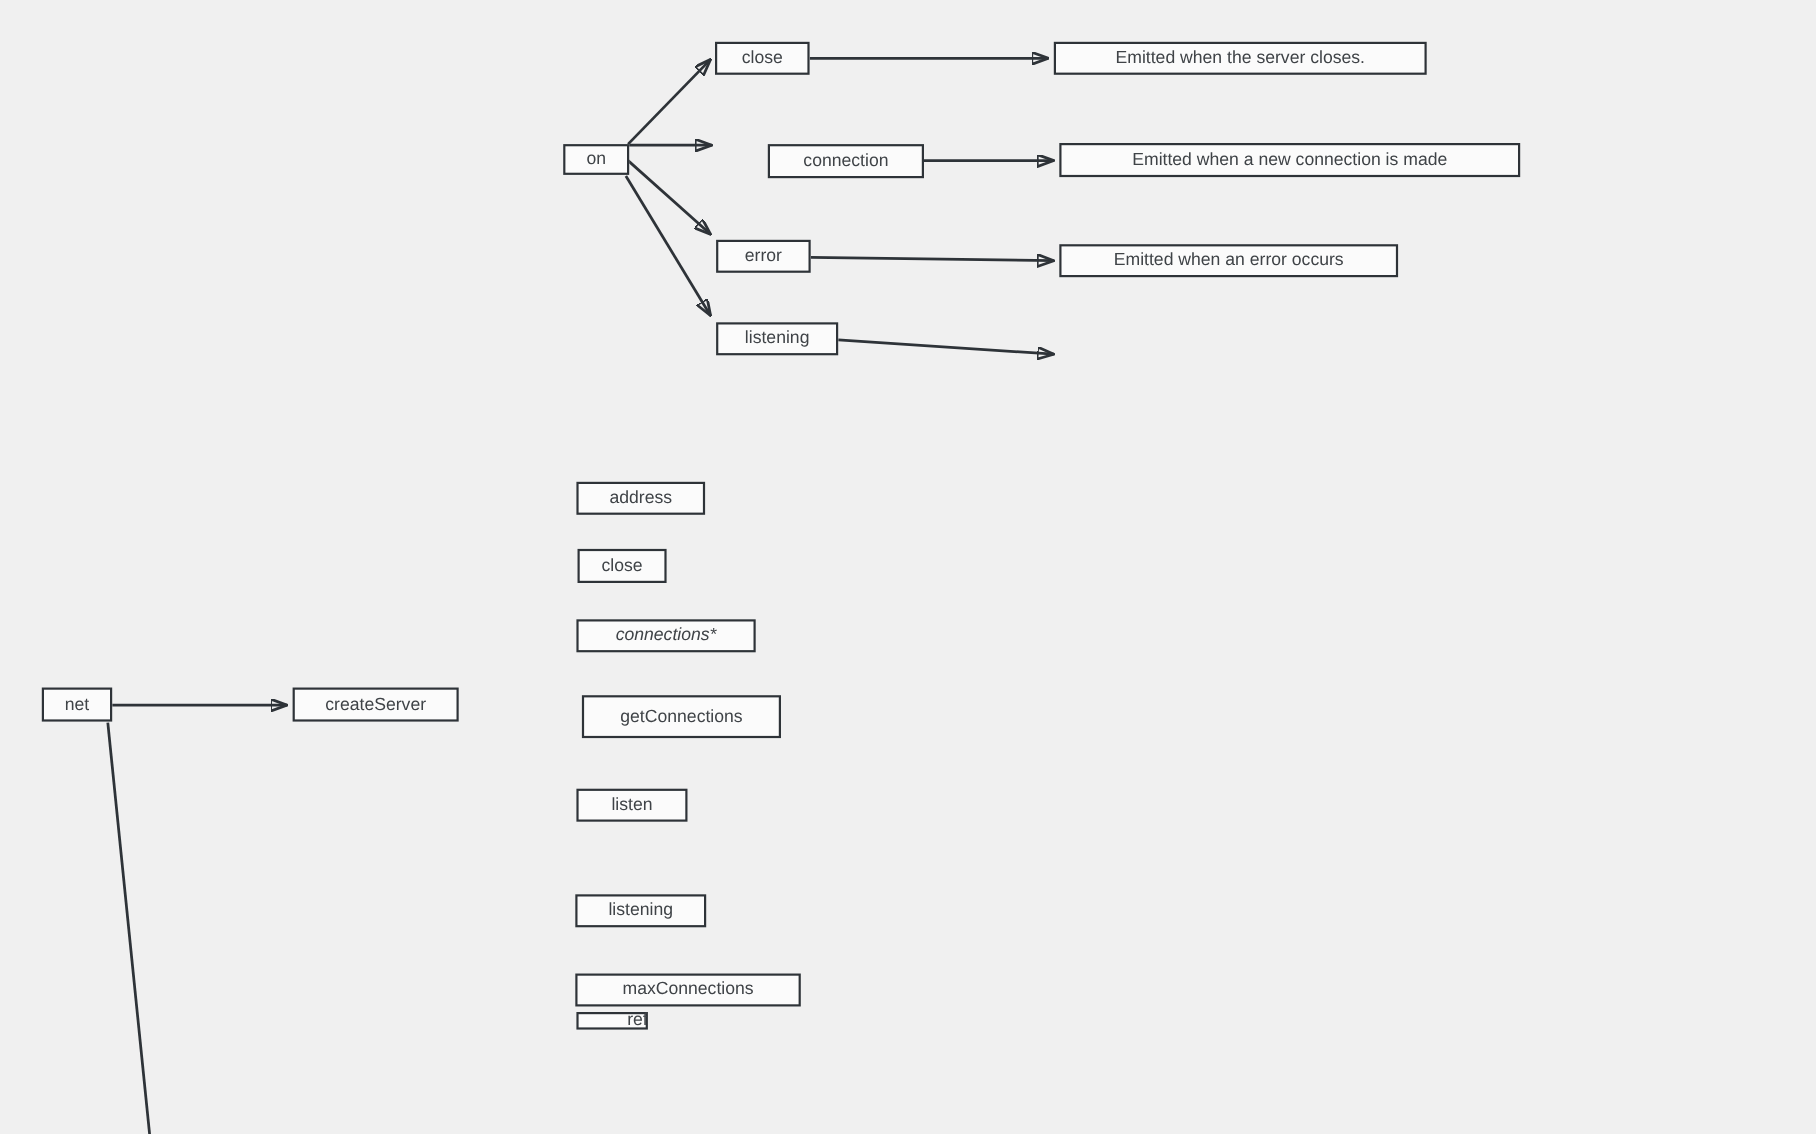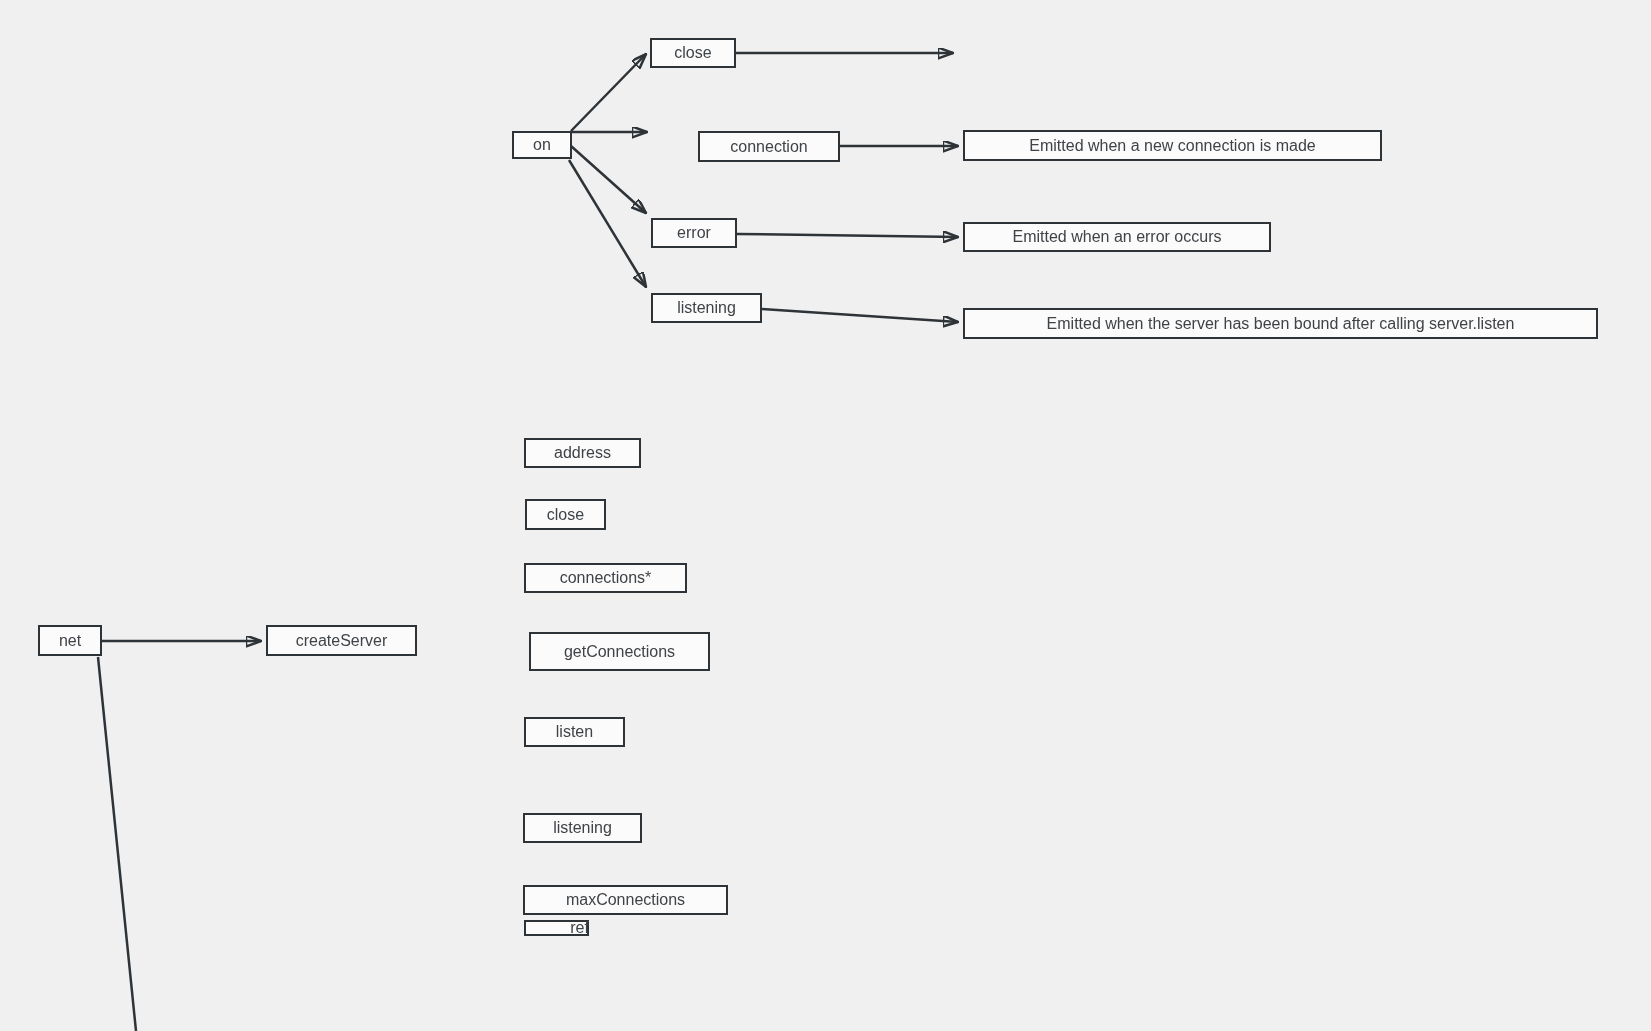--- a/index.html
+++ b/index.html
@@ -54,29 +54,29 @@
     <path d="M98,657 L136,1031"></path>
   </svg>
 
   <div class="node" style="left:512px; top:131px; width:60px; height:28px;">on</div>
 
   <div class="node" style="left:650px; top:38px; width:86px; height:30px;">close</div>
   <div class="node" style="left:651px; top:131px; width:142px; height:31px;margin-left:47px;">connection</div>
   <div class="node" style="left:651px; top:218px; width:86px; height:30px;">error</div>
   <div class="node" style="left:651px; top:293px; width:111px; height:30px;">listening</div>
 
+  <div class="node" style="left:958px; top:38px; width:339px; height:30px;">Emitted when the server closes.</div>
   <div class="node" style="left:963px; top:130px; width:419px; height:31px;">Emitted when a new connection is made</div>
   <div class="node" style="left:963px; top:222px; width:308px; height:30px;">Emitted when an error occurs</div>
-  <div class="node" style="left:963px; top:308px; width:635px; height:31px;">Emitted when the server has been bound after calling server.listen</div>
 
   <div class="node" style="left:38px; top:625px; width:64px; height:31px;">net</div>
   <div class="node" style="left:266px; top:625px; width:151px; height:31px;">createServer</div>
 
   <div class="node" style="left:524px; top:438px; width:117px; height:30px;">address</div>
   <div class="node" style="left:525px; top:499px; width:81px; height:31px;">close</div>
-  <div class="node" style="left:524px; top:563px; width:163px; height:30px;">connections*</div>
+  <div class="node" style="left:524px; top:563px; width:163px; height:30px;font-style:italic;">connections*</div>
   <div class="node" style="left:529px; top:632px; width:181px; height:39px;">getConnections</div>
   <div class="node" style="left:524px; top:717px; width:101px; height:30px;">listen</div>
   <div class="node" style="left:523px; top:813px; width:119px; height:30px;">listening</div>
   <div class="node" style="left:523px; top:885px; width:205px; height:30px;">maxConnections</div>
   <div class="node" style="left:524px; top:920px; width:65px; height:16px;padding-left:46px;">ref</div>
 
 </div>
 
 </body></html>

